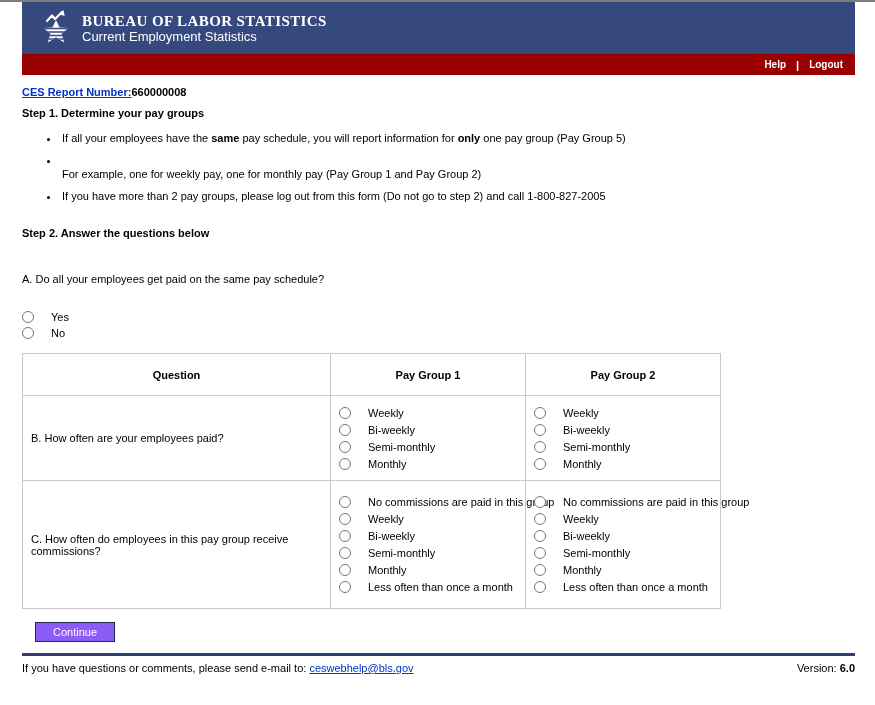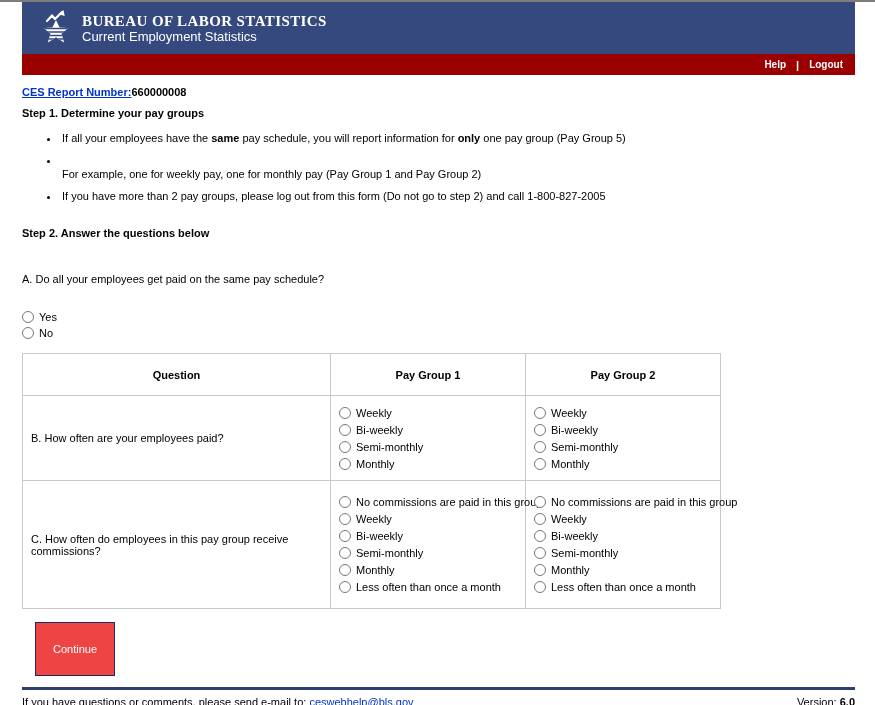--- a/index.html
+++ b/index.html
@@ -36,40 +36,40 @@
   .ces-link { color:#0033CC; font-weight:bold; text-decoration:underline; cursor:pointer; }
   .ces-num { font-weight:bold; }
   .step-heading { font-weight:bold; margin-bottom:12px; }
   ul.bullets { margin:0 0 24px 38px; list-style:disc outside; }
   ul.bullets li { margin-bottom:8px; line-height:14px; padding-left:2px; }
   .b { font-weight:bold; }
   .step2 { margin-bottom:34px; }
   .question-a { margin-bottom:26px; }
   .qa-options { display:flex; flex-direction:column; gap:4px; margin-bottom:14px; }
 
-  .radio-option { display:flex; align-items:flex-end; gap:3px; white-space:nowrap; cursor:pointer; }
+  .radio-option { display:flex; align-items:flex-end; gap:15px; white-space:nowrap; cursor:pointer; }
   .radio-option input { width:12px; height:12px; margin:0 2px 0 0; cursor:pointer; flex:0 0 auto; }
 
   
   table.paytable { border-collapse:collapse; width:698px; table-layout:fixed;border-radius:20px; }
   table.paytable th, table.paytable td { border:1px solid #c9c9c9; }
   table.paytable th {
     font-weight:bold; font-size:11px; height:42px; text-align:center; vertical-align:middle;
     background:#fff;
   }
   col.c1 { width:308px; } col.c2 { width:195px; } col.c3 { width:195px; }
   td.q-cell { padding:6px 6px 6px 8px; vertical-align:middle; }
   td.opt-cell { padding:8px 4px 8px 8px; vertical-align:middle; }
   td.opt-cell .radio-group { display:flex; flex-direction:column; gap:5px; }
   tr.row-b { height:85px; } tr.row-c { height:128px; }
 
   
   .continue-btn {
-    margin:13px 0 0 13px; background:#ef4444; color:#fff; border:1px solid #1F2C55;
-    font-family:"Liberation Sans",sans-serif; font-size:11px; padding:20px 17px; cursor:pointer;
+    margin:13px 0 0 13px; background:#8b5cf6; color:#fff; border:1px solid #1F2C55;
+    font-family:"Liberation Sans",sans-serif; font-size:11px; padding:3px 17px; cursor:pointer;
   }
   .footer-rule { margin-top:11px; height:3px; background:#2E3F6F; }
   .footer-row {
     display:flex; justify-content:space-between; align-items:flex-start;
     padding:6px 0 0 0; font-size:11px;
   }
   .footer-row a { color:#0033CC; text-decoration:underline; cursor:pointer; }
   .version b { font-weight:bold; }
 </style>
 </head>

